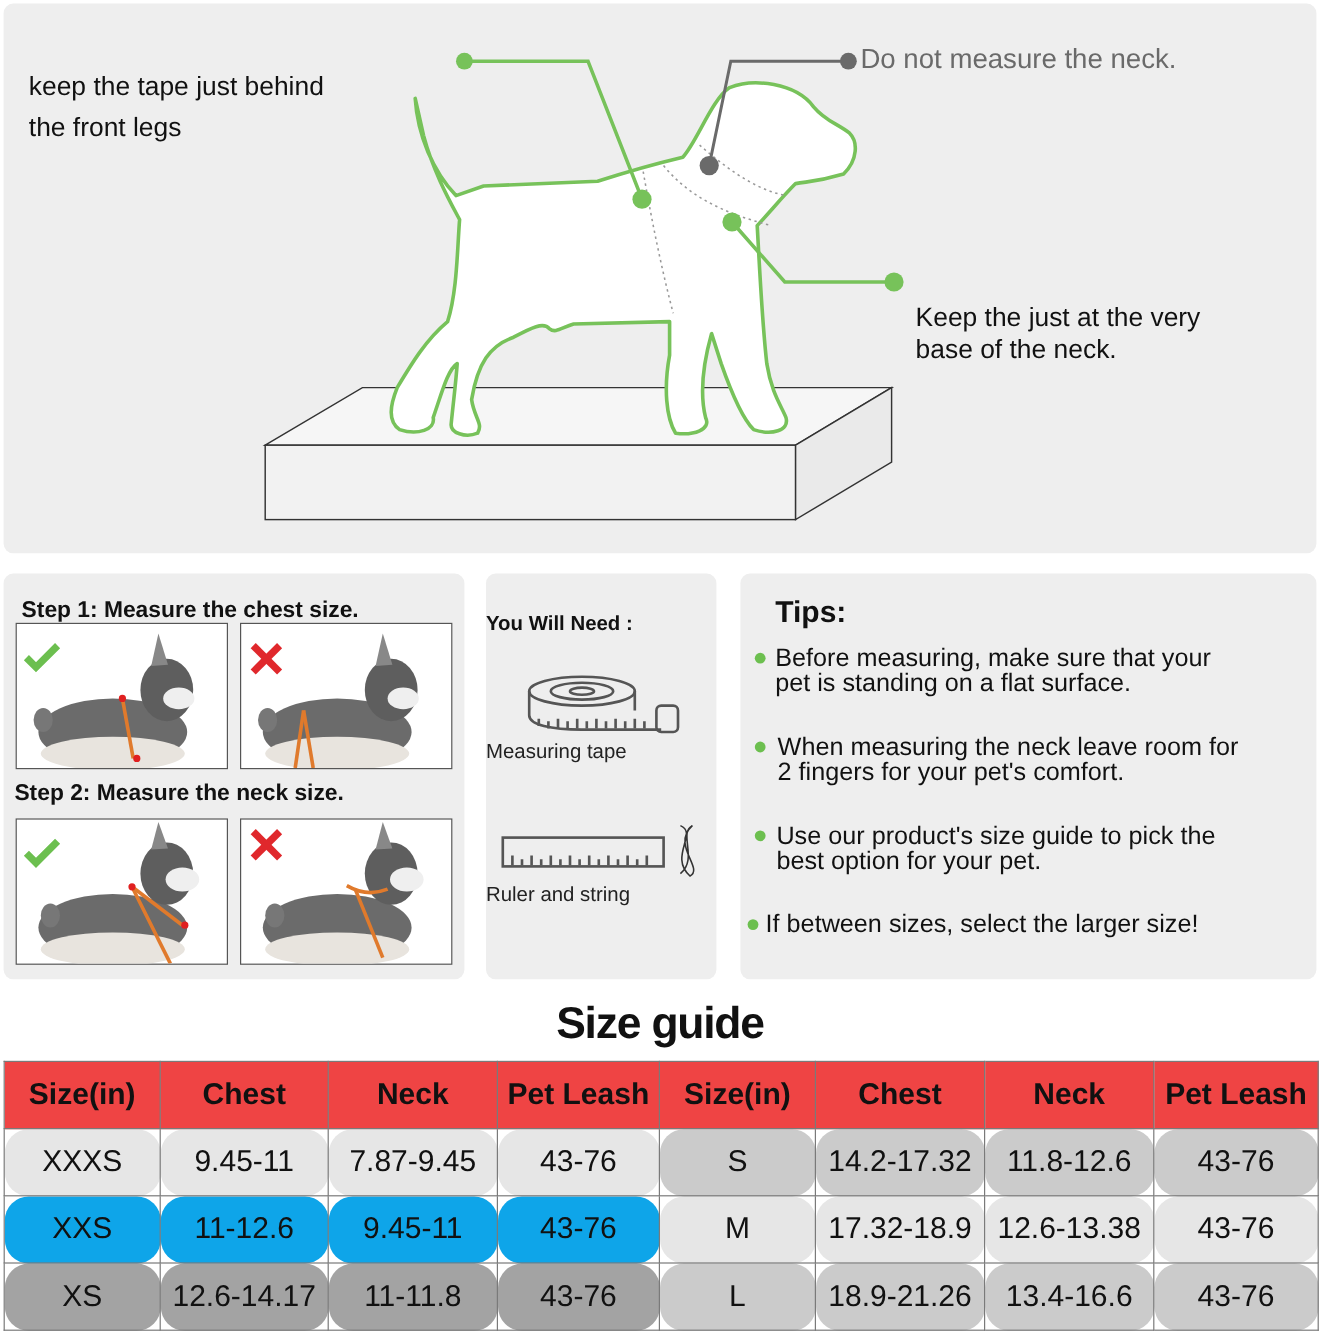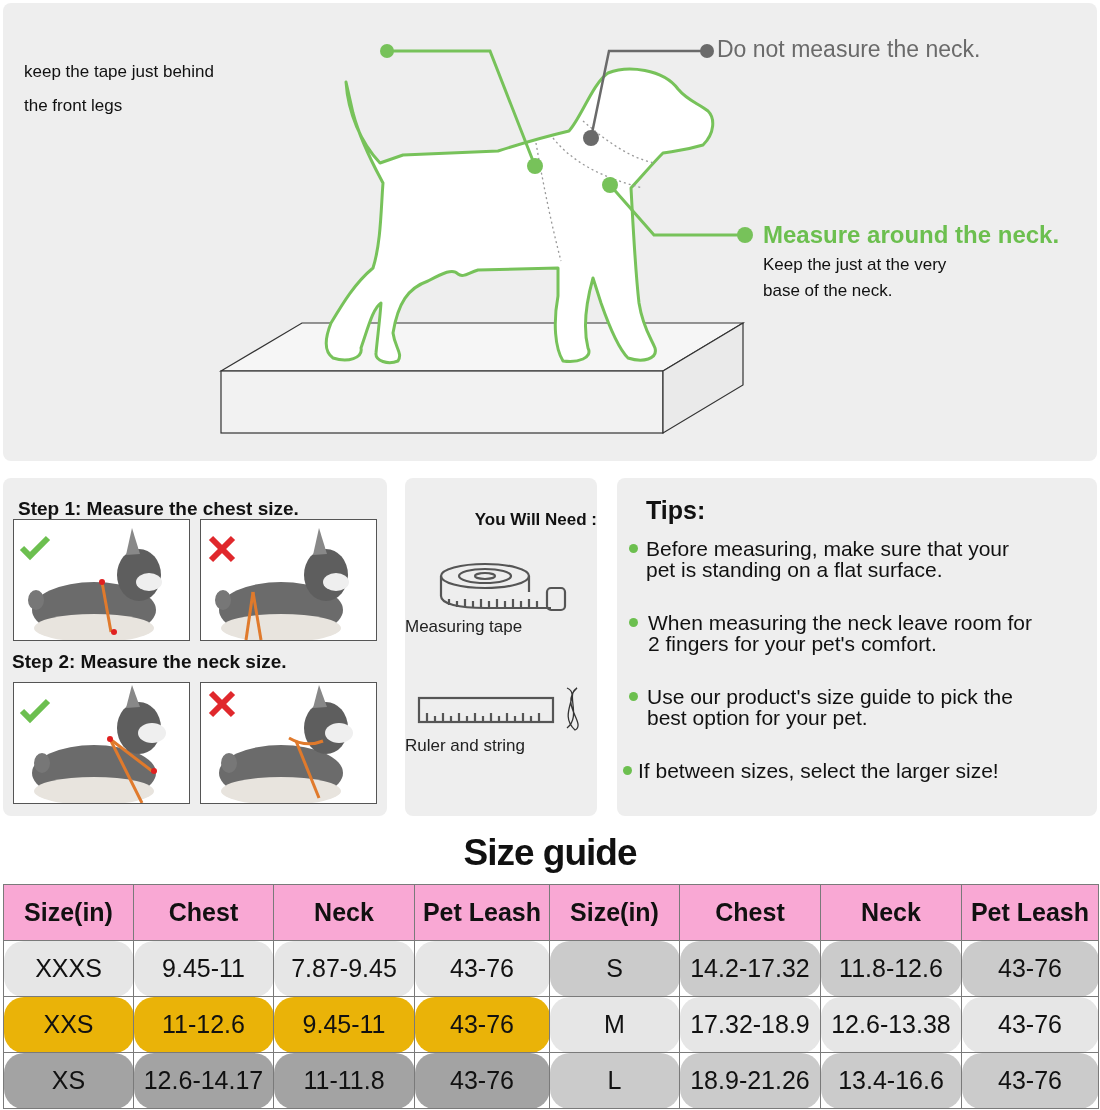--- a/index.html
+++ b/index.html
@@ -4,45 +4,44 @@
 <style>
   * { box-sizing: border-box; margin: 0; padding: 0; }
   body { width: 1100px; height: 1110px; background: #ffffff; font-family: "Liberation Sans", sans-serif; position: relative; overflow: hidden; color: #111; }
   .panel { position: absolute; background: #eeeeee; border-radius: 8px; }
   #hero { left: 3px; top: 3px; width: 1094px; height: 458px; }
   #steps { left: 3px; top: 478px; width: 384px; height: 338px; }
   #need { left: 405px; top: 478px; width: 192px; height: 338px; }
   #tips { left: 617px; top: 478px; width: 480px; height: 338px; }
   .abs { position: absolute; }
   .green-title { color: #6cbf4f; font-weight: bold; font-size: 24px; }
-  .body-txt { font-size: 17px; color: #111; line-height: 30px; }
+  .body-txt { font-size: 22px; color: #111; line-height: 30px; }
   .grey-txt { color: #6a6a6a; font-size: 23px; }
   .step-title { font-weight: bold; font-size: 19px; color: #111; }
   .photo { position: absolute; width: 177px; height: 122px; background: #fff; border: 1.5px solid #555; overflow: hidden; }
-  .need-title { font-weight: bold; font-size: 17px; text-align: right; width: 192px; }
+  .need-title { font-weight: bold; font-size: 17px; text-align: left; width: 192px; }
   .need-lbl { font-size: 17px; text-align: left; width: 192px; color: #222; }
   .tips-title { font-weight: bold; font-size: 25px; }
   .tip { position: absolute; font-size: 21px; line-height: 21px; color: #111; }
   .tip .dot { position: absolute; left: -17px; top: 6px; width: 9px; height: 9px; border-radius: 50%; background: #6cbf4f; }
   #sg-title { position: absolute; left: 0; width: 1100px; top: 832px; text-align: center; font-size: 37px; font-weight: bold; letter-spacing: -1px; }
   table { position: absolute; left: 3px; top: 884px; width: 1095px; border-collapse: collapse; table-layout: fixed; }
   td, th { border: 1.5px solid #7a7a7a; text-align: center; font-size: 25px; height: 56px; }
-  th { background: #f9a8d4; font-weight: bold; color: #111; font-size: 25px; }
+  th { background: #ef4444; font-weight: bold; color: #111; font-size: 25px; }
   td { color: #111; border-radius: 20px; }
-  .r0l { background: #e6e6e6; } .r1l { background: #eab308; } .r2l { background: #a3a3a3; }
+  .r0l { background: #e6e6e6; } .r1l { background: #0ea5e9; } .r2l { background: #a3a3a3; }
   .r0r { background: #cbcbcb; } .r1r { background: #e6e6e6; } .r2r { background: #cbcbcb; }
 </style>
 </head>
 <body>
 
 <div id="hero" class="panel">
   <div class="abs body-txt" style="left:21px;top:54px;">keep the tape just behind</div>
   <div class="abs body-txt" style="left:21px;top:88px;">the front legs</div>
   <div class="abs grey-txt" style="left:714px;top:33px;">Do not measure the neck.</div>
-  <div class="abs green-title" style="left:760px;top:218px;">Measure around the neck.</div>
   <div class="abs body-txt" style="left:760px;top:249px;line-height:26px;">Keep the just at the very</div>
   <div class="abs body-txt" style="left:760px;top:275px;line-height:26px;">base of the neck.</div>
 
   <svg class="abs" style="left:0;top:0;" width="1094" height="458" viewBox="0 0 1094 458">
 
     <g fill="#f2f2f2" stroke="#333" stroke-width="1.2">
       <polygon points="218,368 299,320 740,320 660,368" fill="#f6f6f6"></polygon>
       <rect x="218" y="368" width="442" height="62" fill="#f2f2f2"></rect>
       <polygon points="660,368 740,320 740,382 660,430" fill="#eaeaea"></polygon>
     </g>

